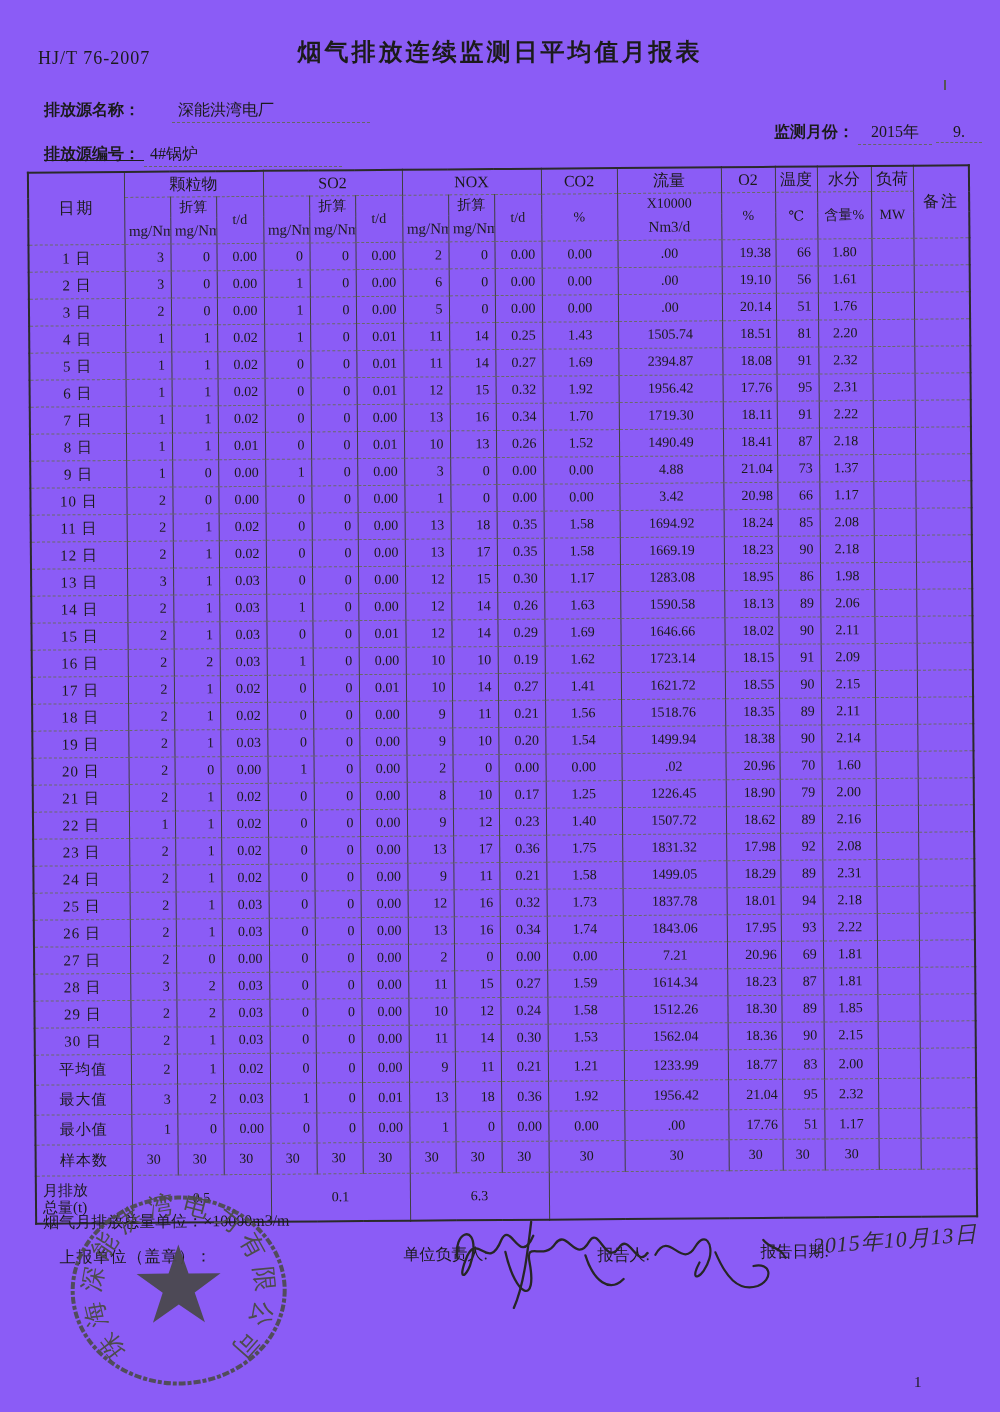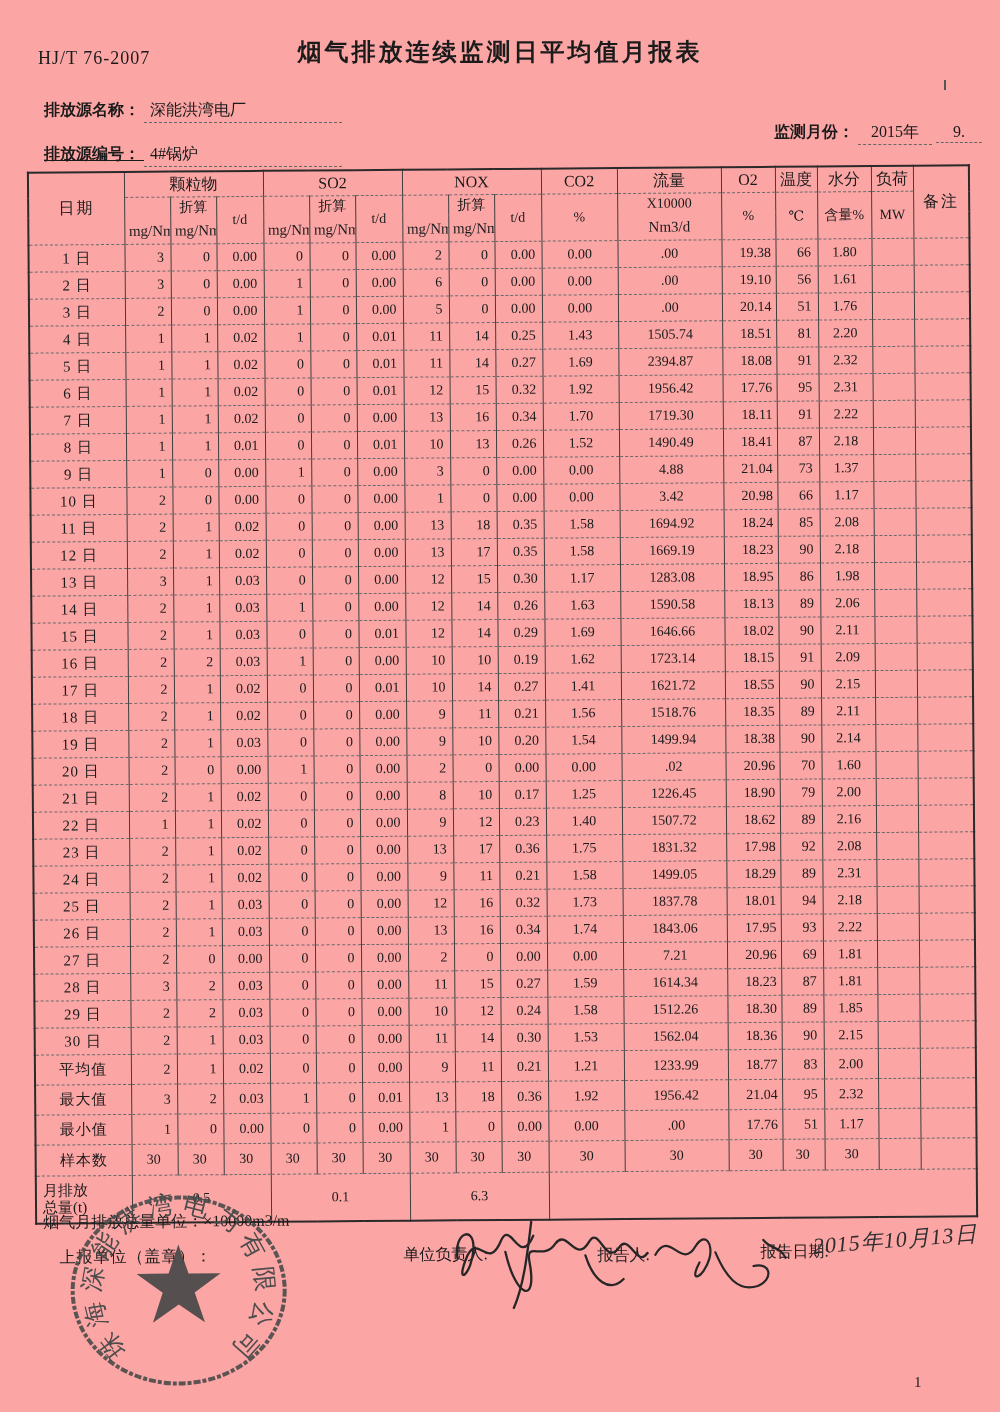--- a/index.html
+++ b/index.html
@@ -1,17 +1,17 @@
 <!DOCTYPE html>
 <html><head>
 <meta charset="utf-8">
 <style>
   html,body{margin:0;padding:0;background:#e8e8e8;}
   .sheet{
-    position:relative;width:1000px;height:1412px;background:#fca5a5;
+    position:relative;width:1000px;height:1412px;background:#8b5cf6;
     font-family:"Liberation Serif","DejaVu Serif",serif;color:#1b1b1b;overflow:hidden;
   }
   .abs{position:absolute;}
   .doc-code{left:38px;top:48px;font-size:18px;letter-spacing:1px;}
   .title{left:0;top:36px;width:1000px;text-align:center;font-size:24px;font-weight:700;letter-spacing:3px;}
   .field{font-size:16px;}
   .field .lbl{font-weight:600;}
   .uline{display:inline-block;border-bottom:1px dashed #666;padding:0 6px 1px 6px;text-align:center;}
   .src-name{left:44px;top:100px;}
   .month{left:762px;top:122px;margin-left:12px;}
@@ -74,21 +74,21 @@
 <body>
 
 <div class="sheet">
 
   <div class="abs doc-code">HJ/T 76-2007</div>
   <div class="abs title">烟气排放连续监测日平均值月报表</div>
   <div class="abs scan-tick"></div>
 
   <div class="abs field src-name">
     <span class="lbl">排放源名称：</span>
-    <span class="uline" style="min-width:186px;text-align:left;">深能洪湾电厂</span>
+    <span class="uline" style="min-width:186px;text-align:left;margin-left:28px;">深能洪湾电厂</span>
   </div>
 
   <div class="abs field month">
     <span class="lbl">监测月份：</span>
     <span class="uline" style="min-width:62px;">2015年</span>
     <span class="uline" style="min-width:34px;">9.</span>
   </div>
 
   <div class="abs field src-id">
     <span class="lbl">排放源编号：</span>

